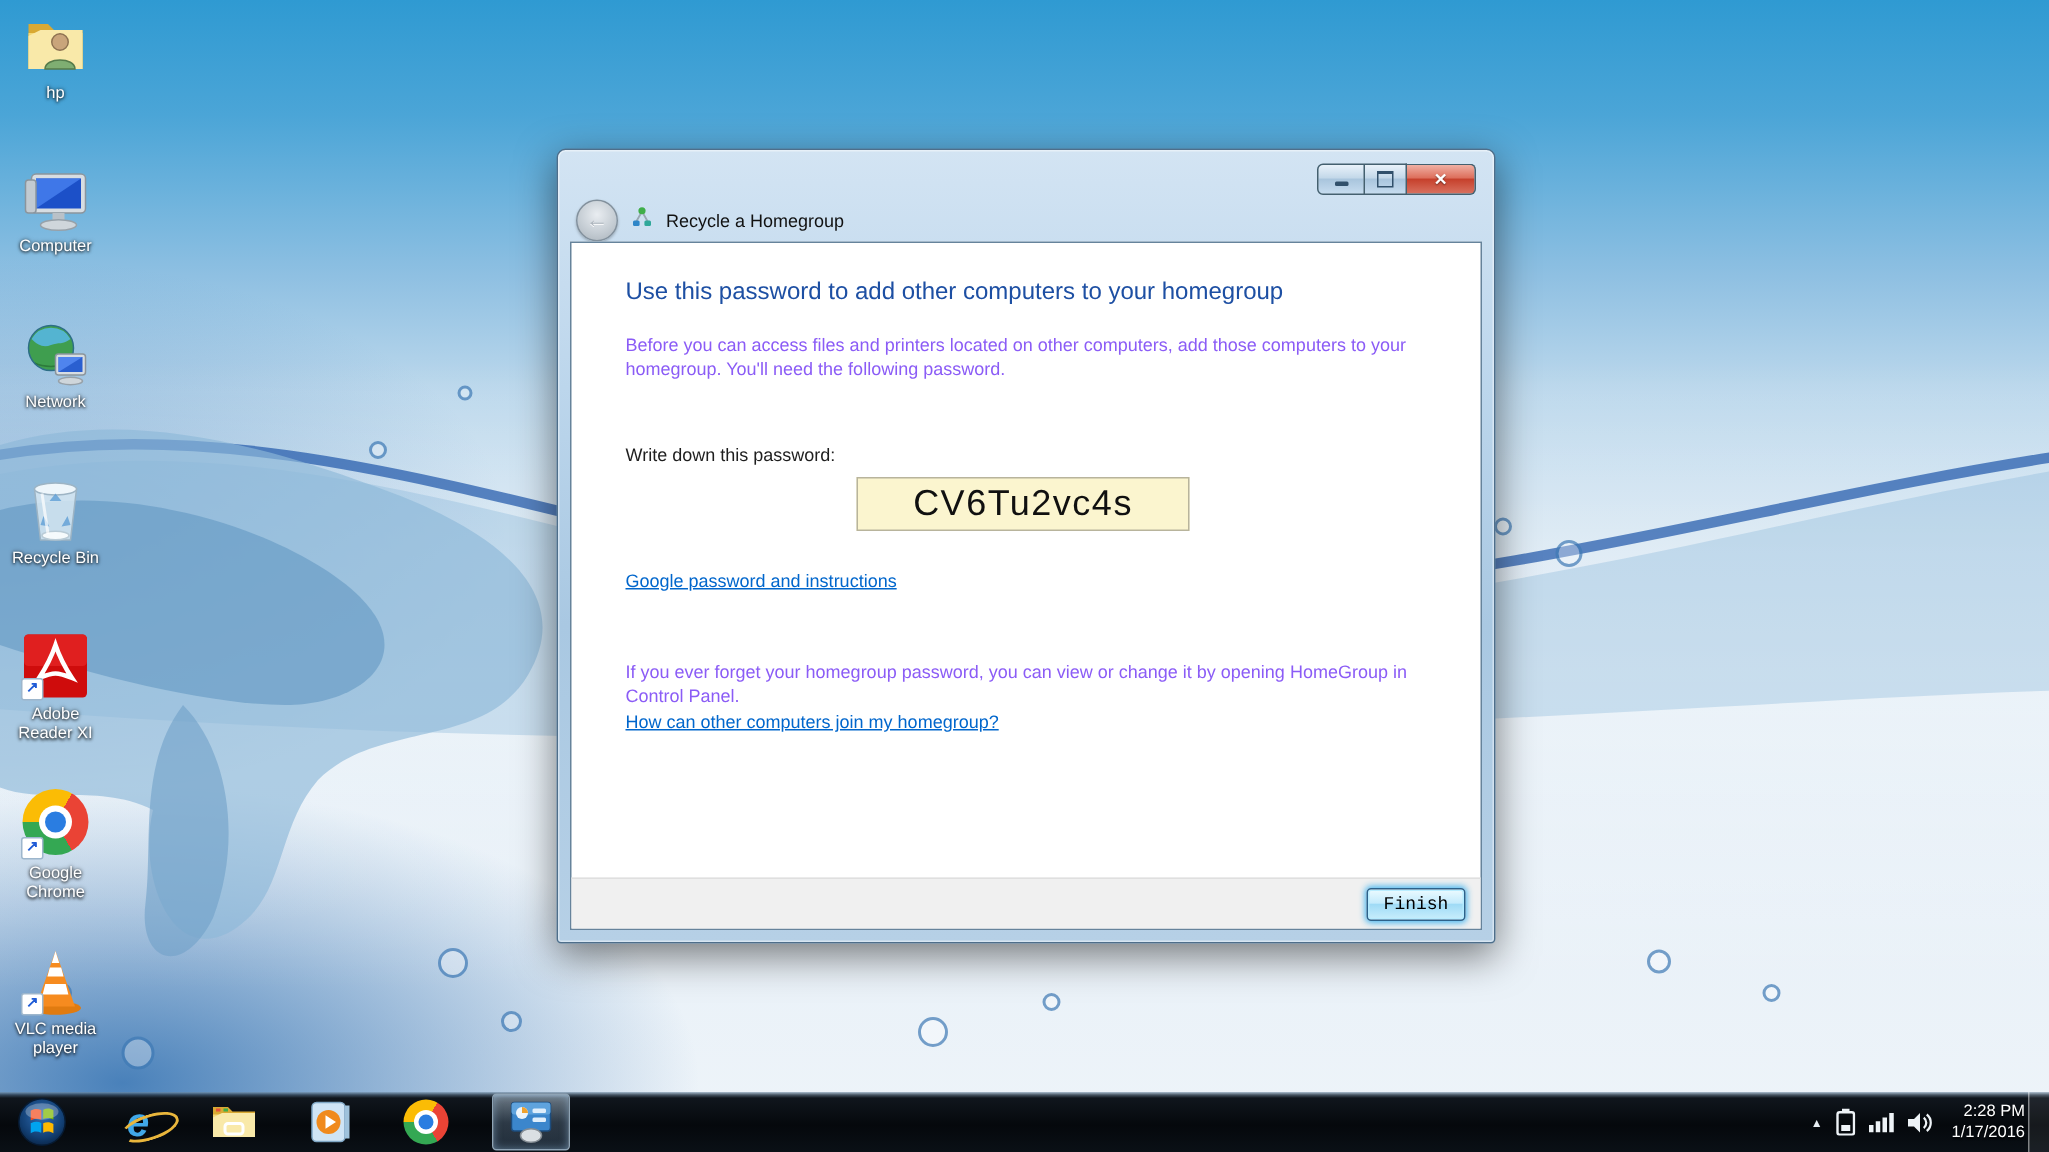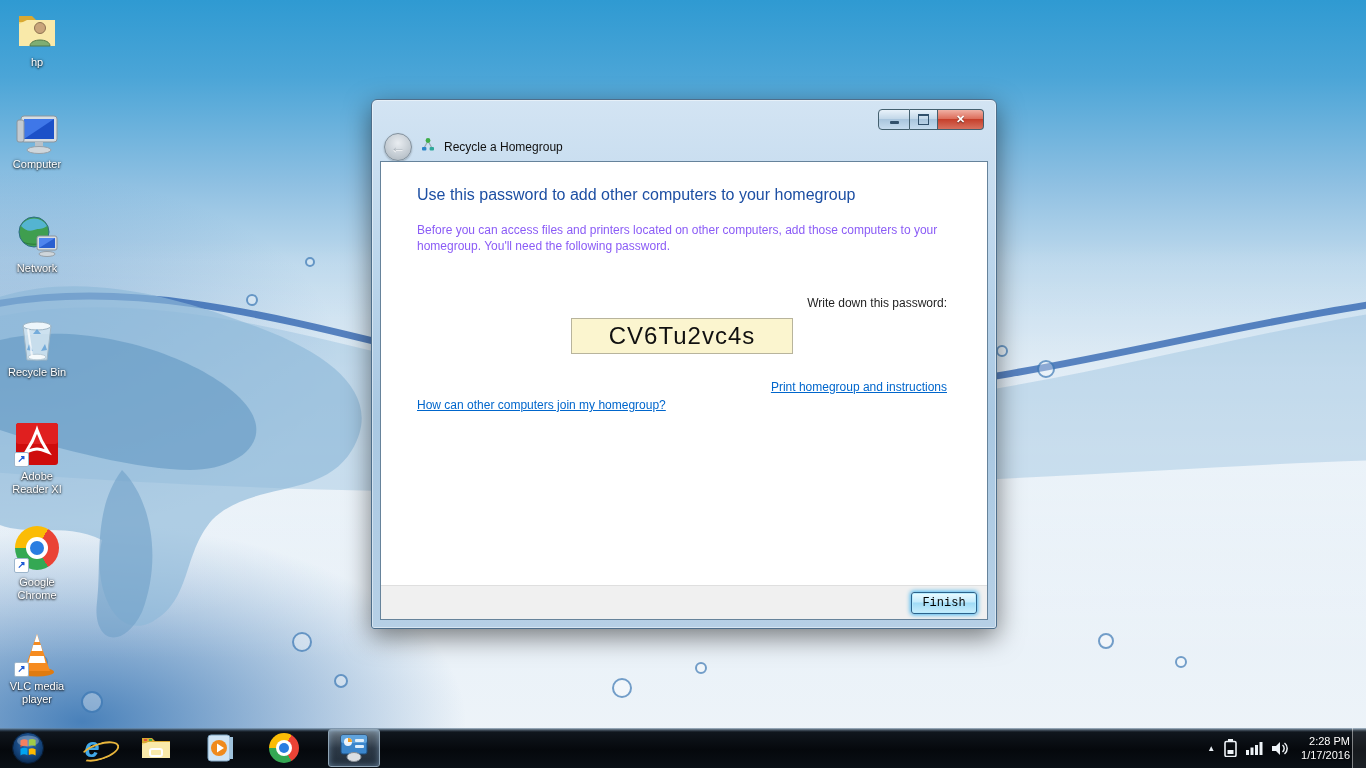--- a/index.html
+++ b/index.html
@@ -45,21 +45,21 @@
     background:radial-gradient(circle at 50% 35%,#e9edf1,#c3cbd2 60%,#a9b2ba);
     border:1px solid #82909c;display:flex;align-items:center;justify-content:center;
     box-shadow:0 1px 2px rgba(0,0,0,.25);}
   .back-arrow{color:#aeb6be;font-size:15px;font-weight:bold;margin-top:-1px;text-shadow:0 1px 0 #fff;}
   .win-title{font-size:12px;color:#111;}
   .inner{position:absolute;left:8px;right:8px;top:61px;bottom:8px;
     background:#fff;border:1px solid #66839b;display:flex;flex-direction:column;}
   .content{flex:1;padding:24px 40px 0 36px;box-sizing:border-box;}
   .main-heading{font-size:16px;color:var(--heading-blue,#1d4fa3);margin:0;font-weight:normal;}
   .body-text{font-size:12px;line-height:16px;color:#8b5cf6;margin:18px 0 0 0;max-width:522px;}
-  .pw-zone{text-align:right;margin-top:42px;}
+  .pw-zone{text-align:left;margin-top:42px;}
   .pw-label{font-size:12px;color:#1e1e1e;}
   .pw-box{width:220px;height:34px;margin:8px auto 0 auto;background:var(--password-bg,#fbf5cf);
     border:1px solid #b8b49c;display:flex;align-items:center;justify-content:center;
     font-size:24px;color:#101010;letter-spacing:1px;}
   .link{color:var(--link-blue,#0066cc);text-decoration:underline;font-size:12px;cursor:pointer;}
   .pw-print{display:inline-block;margin-top:26px;}
   .forget-text{margin-top:44px;}
   .join-link{display:inline-block;margin-top:0;}
   .footer{height:33px;background:#f0f0f0;border-top:1px solid #dfdfdf;
     display:flex;align-items:center;justify-content:flex-end;padding-right:10px;}
@@ -253,22 +253,23 @@
     </span>
     <span class="win-title">Recycle a Homegroup</span>
   </div>
   <div class="inner">
     <div class="content">
       <h1 class="main-heading">Use this password to add other computers to your homegroup</h1>
       <p class="body-text">Before you can access files and printers located on other computers, add those computers to your homegroup. You'll need the following password.</p>
       <div class="pw-zone">
         <div class="pw-label">Write down this password:</div>
         <div class="pw-box">CV6Tu2vc4s</div>
-        <a class="link pw-print">Print homegroup and instructions</a>
+        <a class="link pw-print">Google password and instructions</a>
       </div>
+      <p class="body-text forget-text">If you ever forget your homegroup password, you can view or change it by opening HomeGroup in Control Panel.</p>
       <a class="link join-link">How can other computers join my homegroup?</a>
     </div>
     <div class="footer">
       <button class="finish-btn">Finish</button>
     </div>
   </div>
 </div>
 
 <div class="taskbar">
   <div class="tb-item start-orb">

